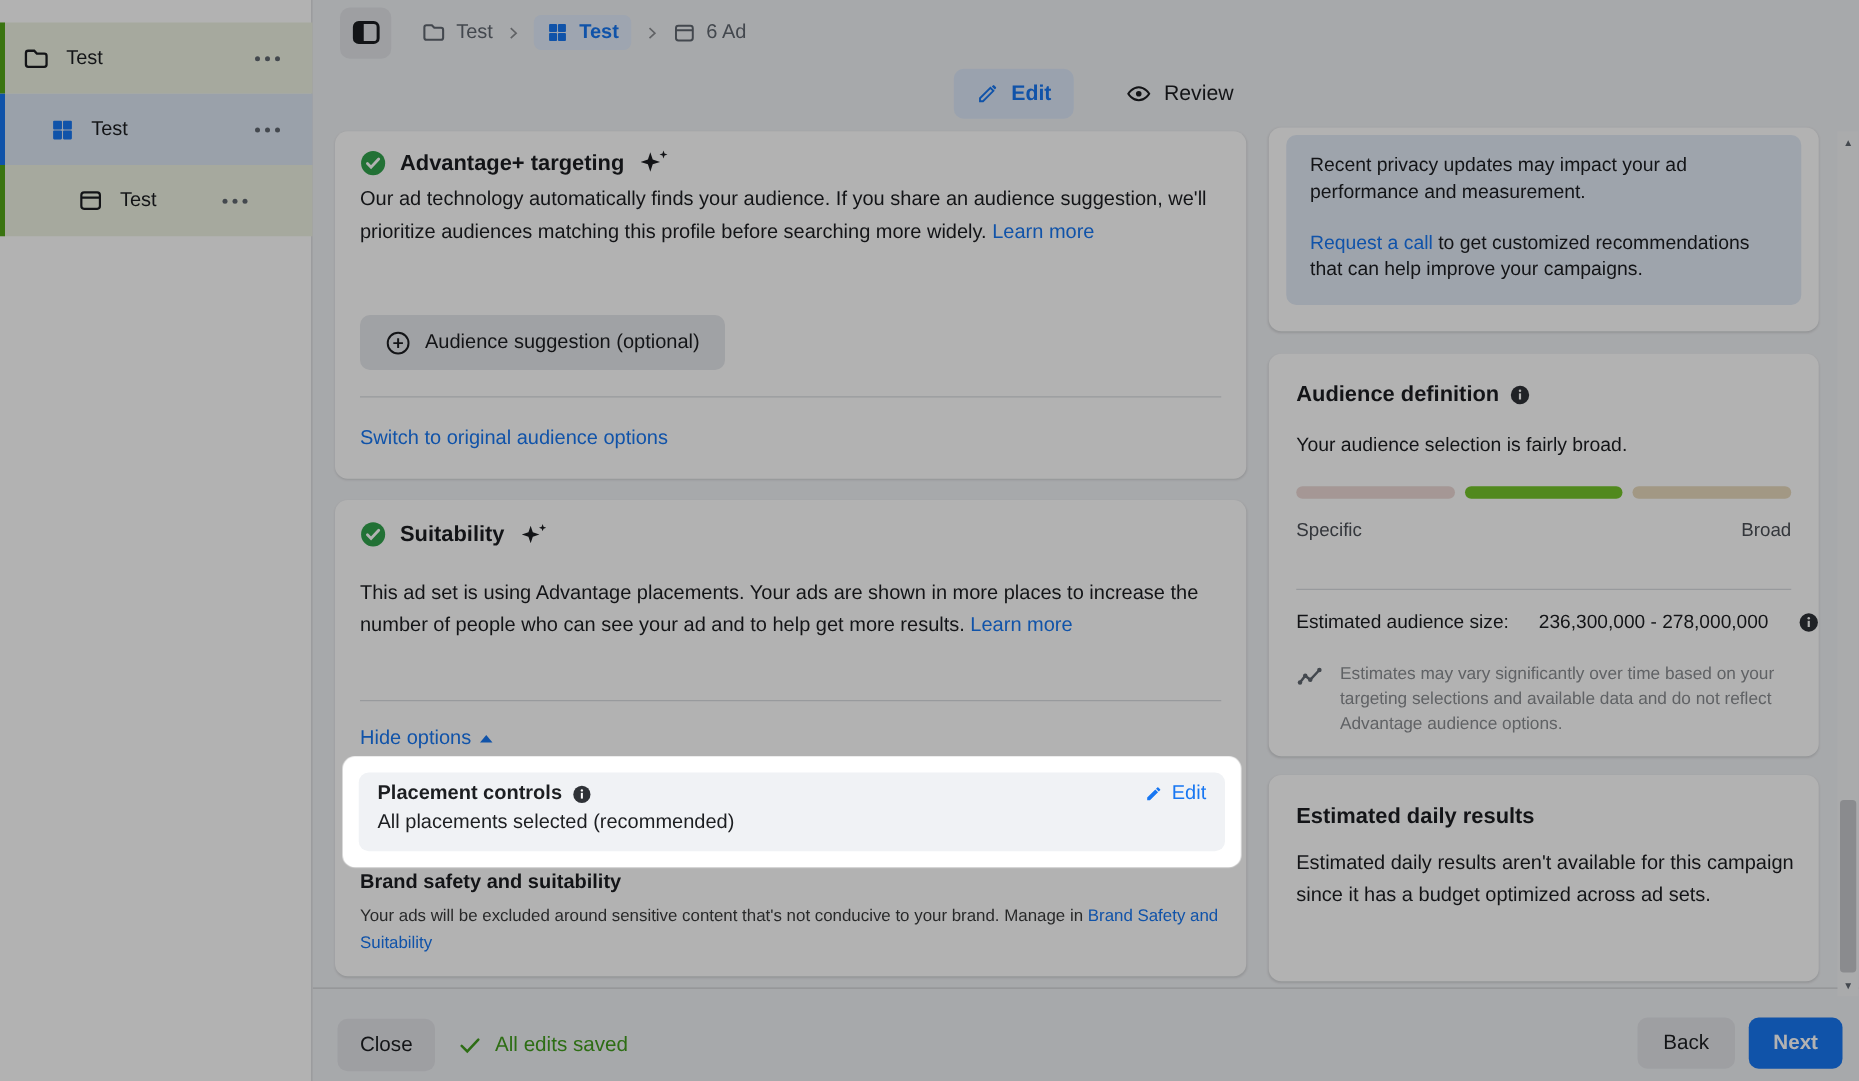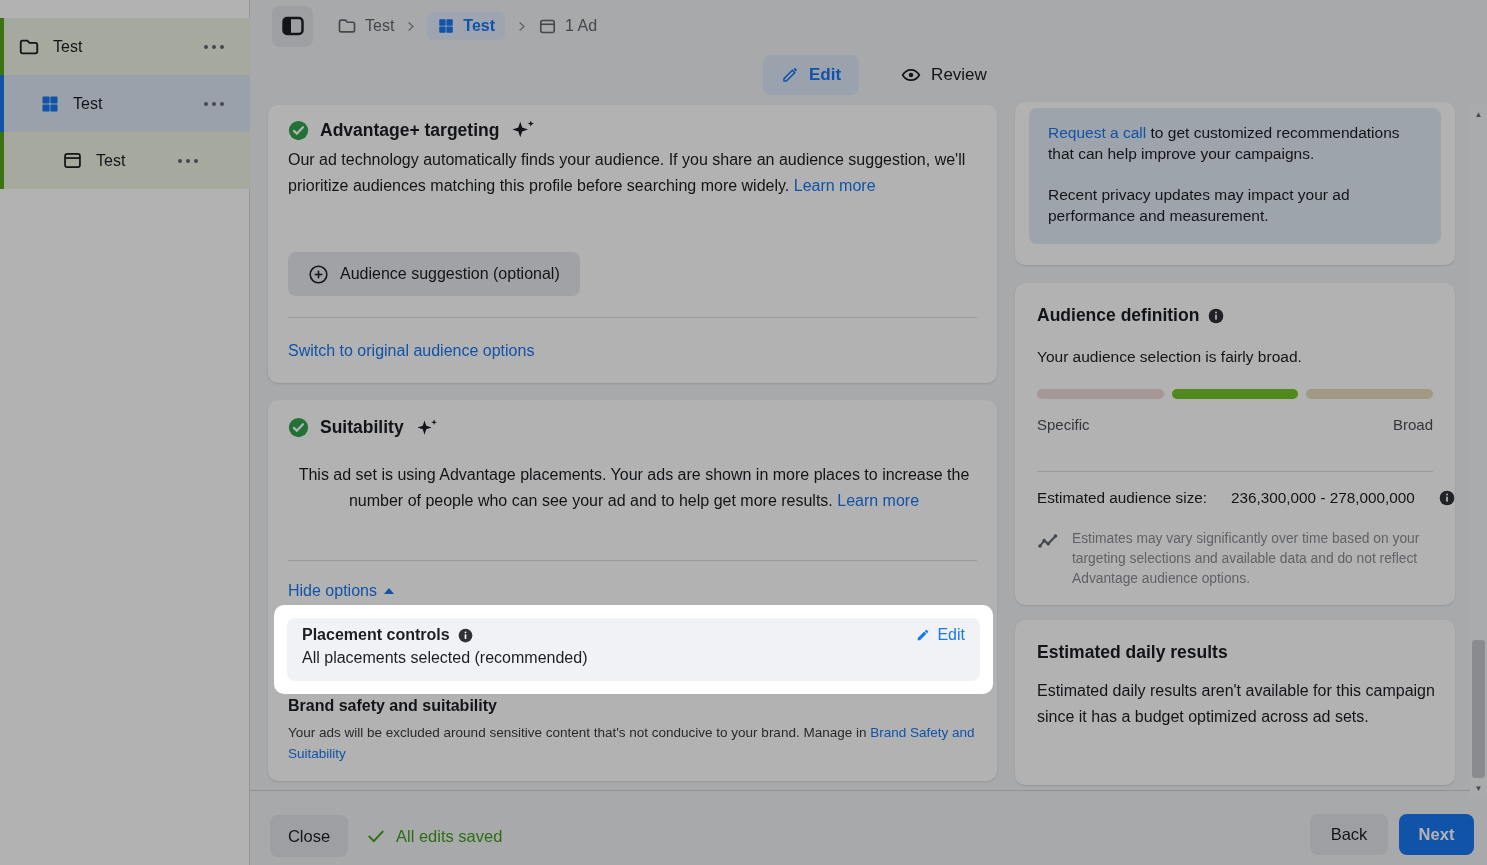--- a/index.html
+++ b/index.html
@@ -224,21 +224,21 @@
             <path d="M8.5 4.5l8 7.5-8 7.5" fill="none" stroke="#8a8d91" stroke-width="2.4"></path>
           </svg>
       </span>
       <span class="crumb">
         <span>
           <svg width="19" height="19" viewBox="0 0 24 24">
               <rect x="3.5" y="4.5" width="17" height="15" rx="2.5" fill="none" stroke="#606770" stroke-width="2"></rect>
               <line x1="3.5" y1="9.2" x2="20.5" y2="9.2" stroke="#606770" stroke-width="2"></line>
             </svg>
         </span>
-        <span>1 Ad</span>
+        <span>6 Ad</span>
       </span>
     </nav>
   </div>
 
 
   <div class="tabsrow">
     <div class="tab active">
       <span>
         <svg width="18" height="18" viewBox="0 0 24 24">
             <path d="M4 16.8V20h3.2L18.3 8.9l-3.2-3.2L4 16.8z" fill="none" stroke="#1877f2" stroke-width="2"></path>
@@ -301,21 +301,21 @@
         </svg>
     </span>
     <span class="sec-title">Suitability</span>
     <span>
       <svg width="24" height="20" viewBox="0 0 28 24">
           <path d="M11 3l2.1 6.4 6.4 2.1-6.4 2.1L11 20l-2.1-6.4L2.5 11.5l6.4-2.1z" fill="#1c1e21"></path>
           <path d="M22.5 1.5l.9 2.6 2.6.9-2.6.9-.9 2.6-.9-2.6-2.6-.9 2.6-.9z" fill="#1c1e21"></path>
         </svg>
     </span>
   </div>
-  <p class="para" style="top:62px;text-align:center;">
+  <p class="para" style="top:62px;">
     <span>This ad set is using Advantage placements. Your ads are shown in more places to increase the number of people who can see your ad and to help get more results. </span><a class="link">Learn more</a>
   </p>
   <div class="hr" style="top:160px;"></div>
   <a class="link hide-link">
     <span>Hide options</span>
     <span class="caret-up"></span>
   </a>
 
   <div class="spotbox">
     <div class="spotinner">
@@ -344,24 +344,24 @@
   </div>
 
   <div class="brand-title">Brand safety and suitability</div>
   <p class="brand-body">
     <span>Your ads will be excluded around sensitive content that's not conducive to your brand. Manage in </span><a class="link">Brand Safety and Suitability</a>
   </p>
 </section>
 
 <section class="card cardA">
   <div class="notice-box">
+    <p>Recent privacy updates may impact your ad performance and measurement.</p>
     <p>
       <a class="link">Request a call</a><span> to get customized recommendations that can help improve your campaigns.</span>
     </p>
-    <p>Recent privacy updates may impact your ad performance and measurement.</p>
   </div>
 </section>
 
 <section class="card cardB">
   <div class="title-row">
     <span class="b-title">Audience definition</span>
     <span class="info-i">
       <svg width="16" height="16" viewBox="0 0 24 24">
           <circle cx="12" cy="12" r="11" fill="#2f3237"></circle>
           <rect x="10.7" y="10" width="2.6" height="7.4" fill="#fff"></rect>

